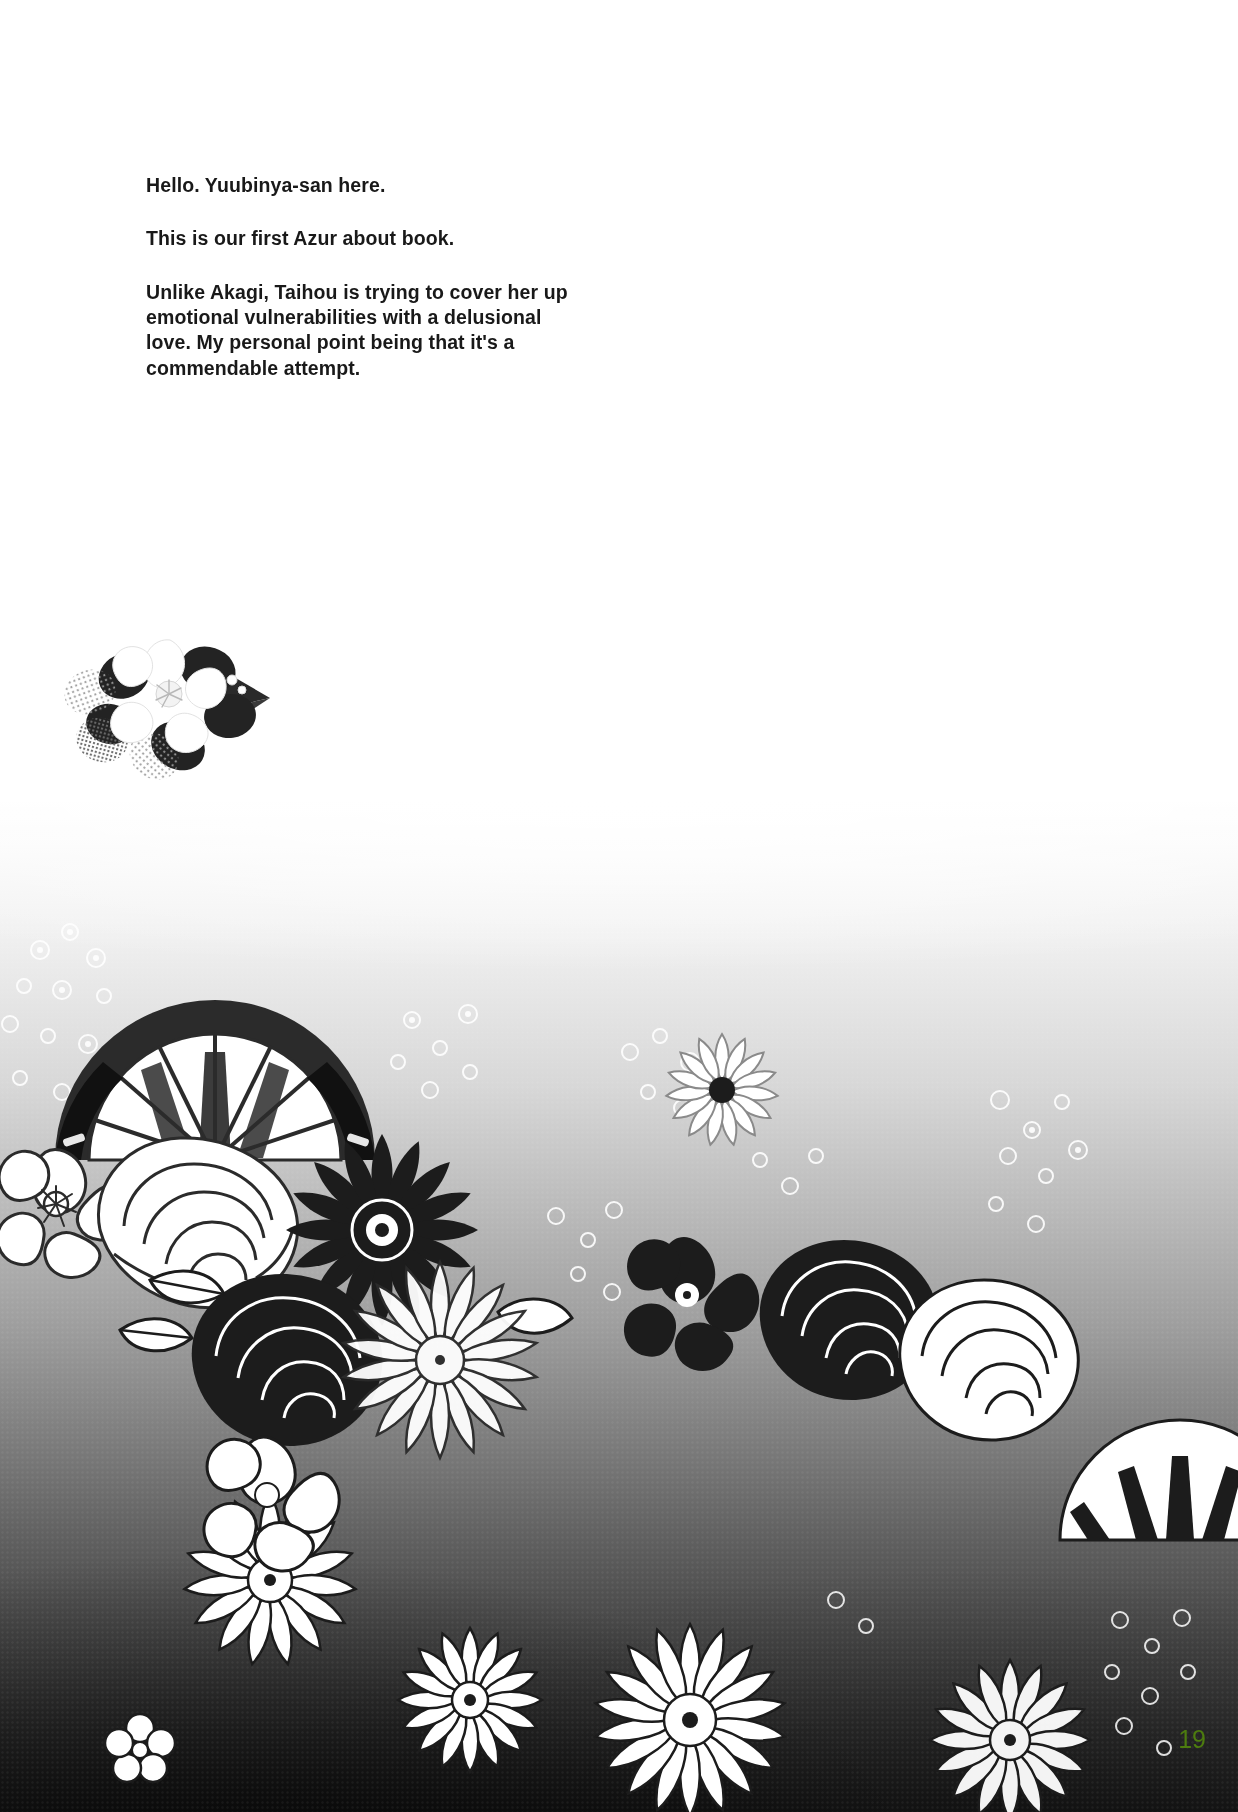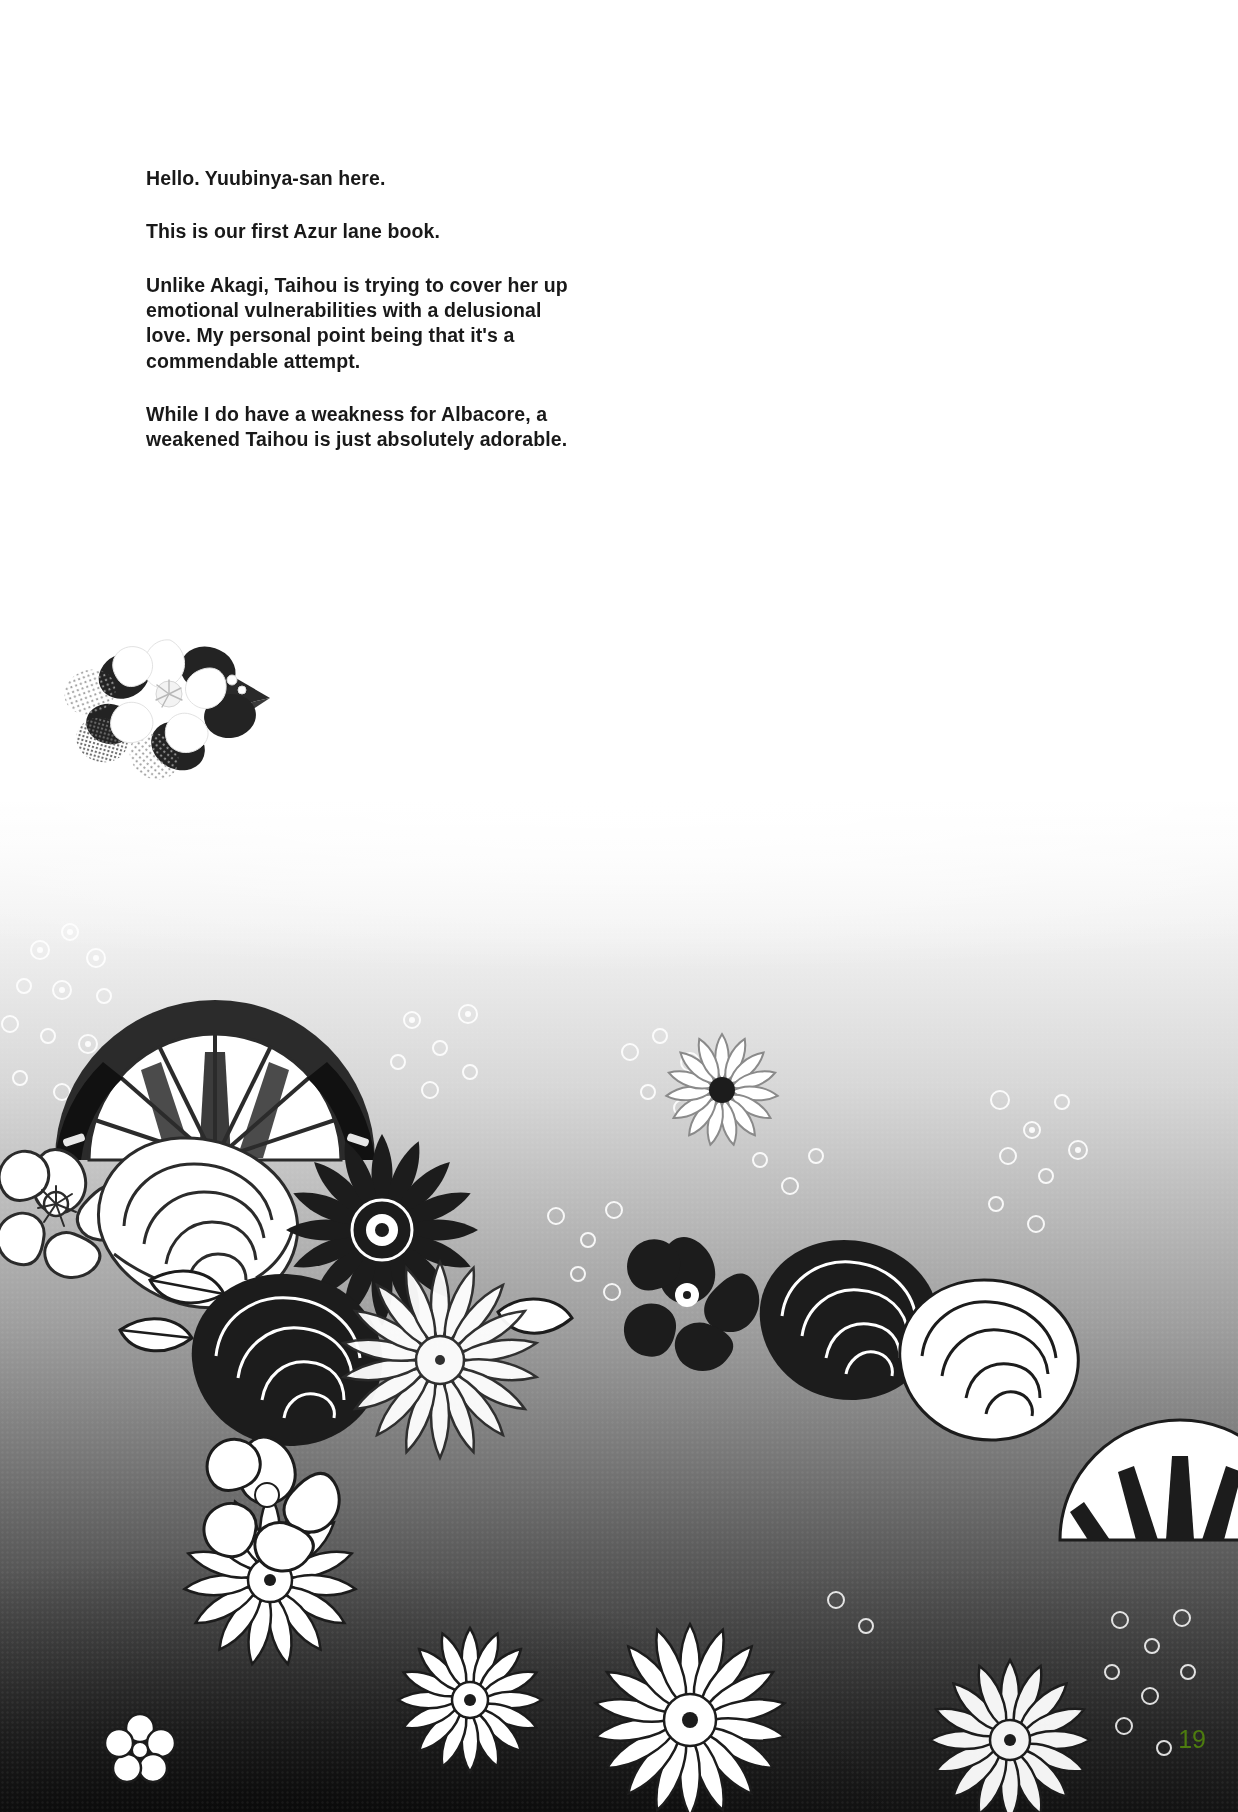--- a/index.html
+++ b/index.html
@@ -17,21 +17,21 @@
   }
 
   
   #afterword {
     position: absolute;
     left: 146px;
     top: 162px;
     width: 560px;
   }
   #afterword p {
-    margin: 4px 0 28px 0;
+    margin: 11px 0 28px 0;
     font-size: 19.5px;
     line-height: 1.30;
     font-weight: 600;
     letter-spacing: 0.1px;
     color: #191919;
     white-space: pre-line;
   }
   #afterword p:last-child { margin-bottom: 0; }
 
   
@@ -80,27 +80,25 @@
     color: #4d7c0f;
     font-family: "Liberation Sans", sans-serif;
     z-index: 20;
   }
 </style>
 </head>
 <body>
 
 <div id="afterword">
   <p>Hello. Yuubinya-san here.</p>
-  <p>This is our first Azur lane book.</p>
+  <p>This is our first Azur about book.</p>
   <p>Unlike Akagi, Taihou is trying to cover her up
 emotional vulnerabilities with a delusional
 love. My personal point being that it's a
 commendable attempt.</p>
-  <p>While I do  have a weakness for Albacore, a
-weakened Taihou is just absolutely adorable.</p>
 </div>
 
 <div id="sakura-ornament">
   <svg width="220" height="175" viewBox="0 0 220 175" xmlns="http://www.w3.org/2000/svg">
     <defs>
       <pattern id="dots-light" width="5" height="5" patternUnits="userSpaceOnUse">
         <circle cx="1.2" cy="1.2" r="1.1" fill="#9a9a9a"></circle>
       </pattern>
       <pattern id="dots-mid" width="4" height="4" patternUnits="userSpaceOnUse">
         <circle cx="1" cy="1" r="1.2" fill="#6a6a6a"></circle>

